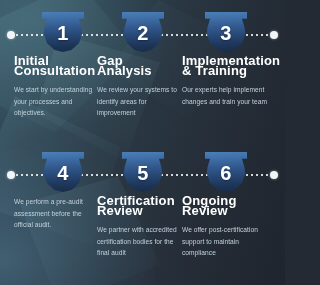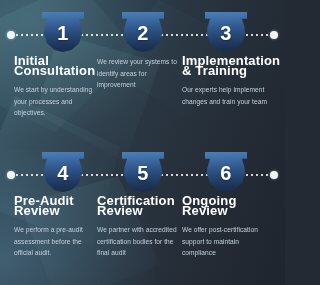--- a/index.html
+++ b/index.html
@@ -241,20 +241,22 @@
       <div class="badge-shape"></div>
       <div class="badge-num">3</div>
     </div>
 
     <div class="col c1">
       <p class="step-title">Initial
 Consultation</p>
       <p class="step-desc">We start by understanding your processes and objectives.</p>
     </div>
     <div class="col c2">
+      <p class="step-title">Gap
+Analysis</p>
       <p class="step-desc">We review your systems to identify areas for improvement</p>
     </div>
     <div class="col c3">
       <p class="step-title">Implementation
 &amp; Training</p>
       <p class="step-desc">Our experts help implement changes and train your team</p>
     </div>
   </div>
 
   <div class="row row-2">
@@ -272,22 +274,20 @@
     <div class="badge b5">
       <div class="badge-shape"></div>
       <div class="badge-num">5</div>
     </div>
     <div class="badge b6">
       <div class="badge-shape"></div>
       <div class="badge-num">6</div>
     </div>
 
     <div class="col c1">
-      <p class="step-title">Pre-Audit
-Review</p>
       <p class="step-desc">We perform a pre-audit assessment before the official audit.</p>
     </div>
     <div class="col c2">
       <p class="step-title">Certification
 Review</p>
       <p class="step-desc">We partner with accredited certification bodies for the final audit</p>
     </div>
     <div class="col c3">
       <p class="step-title">Ongoing
 Review</p>

